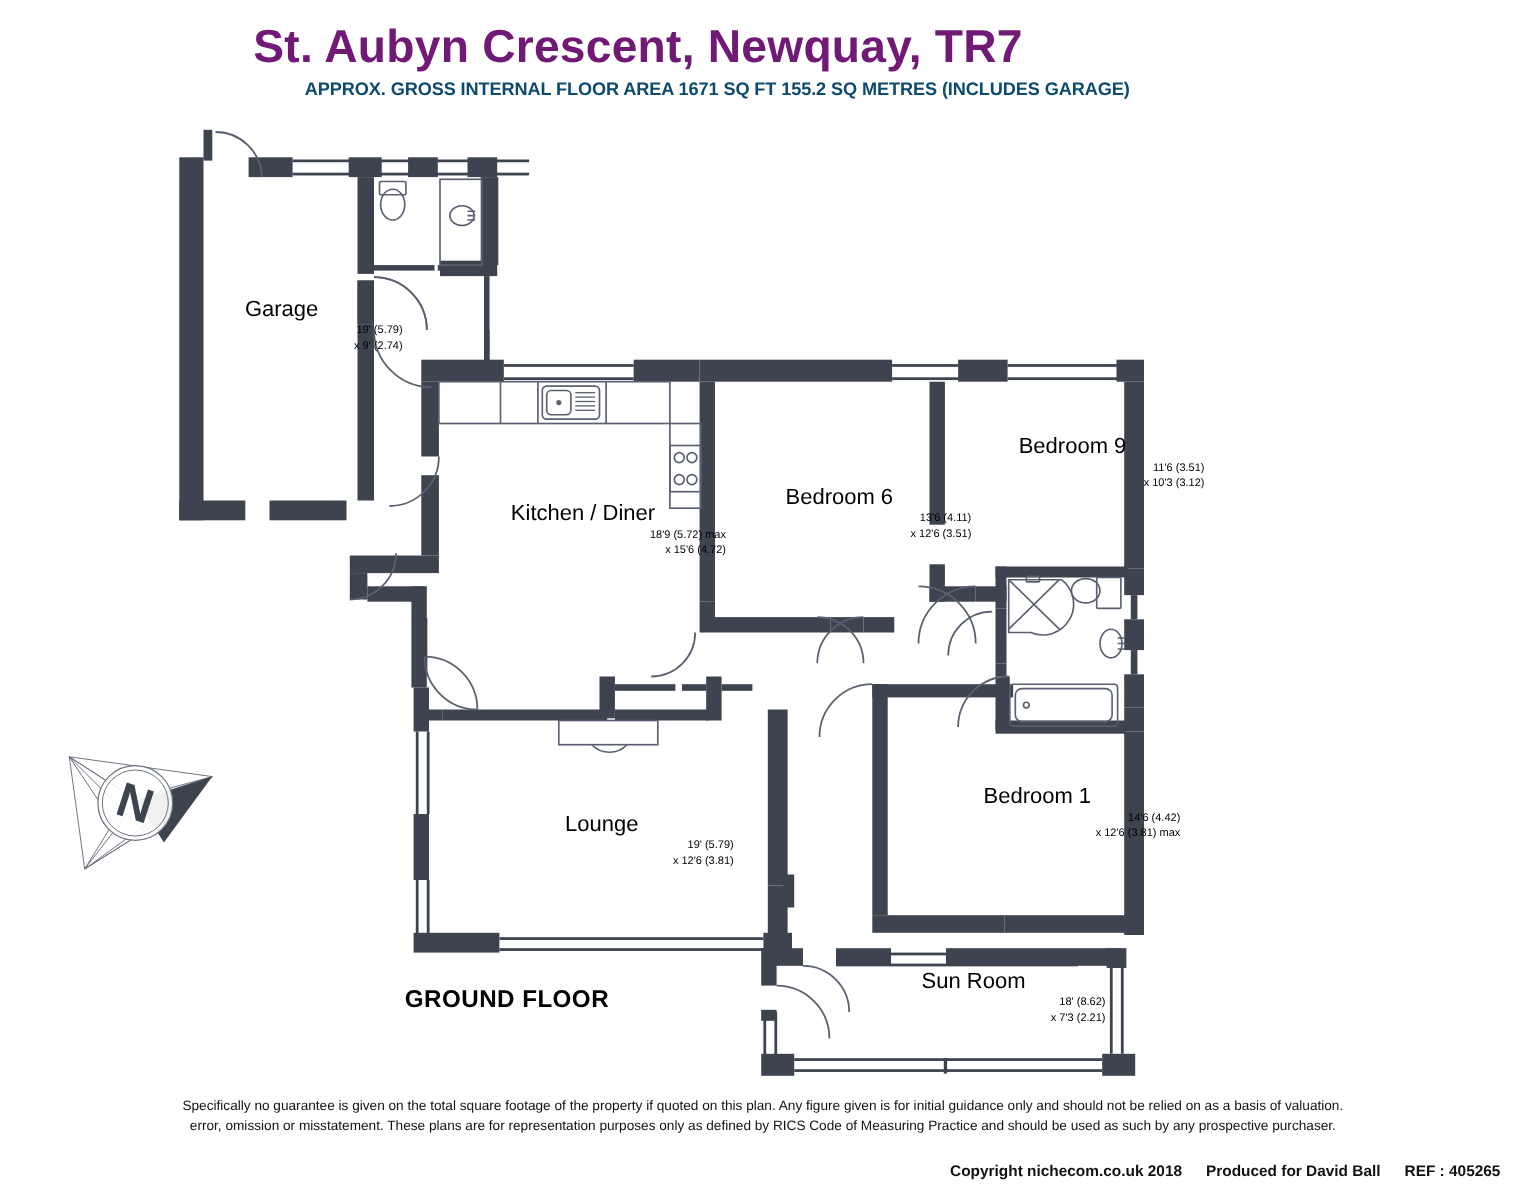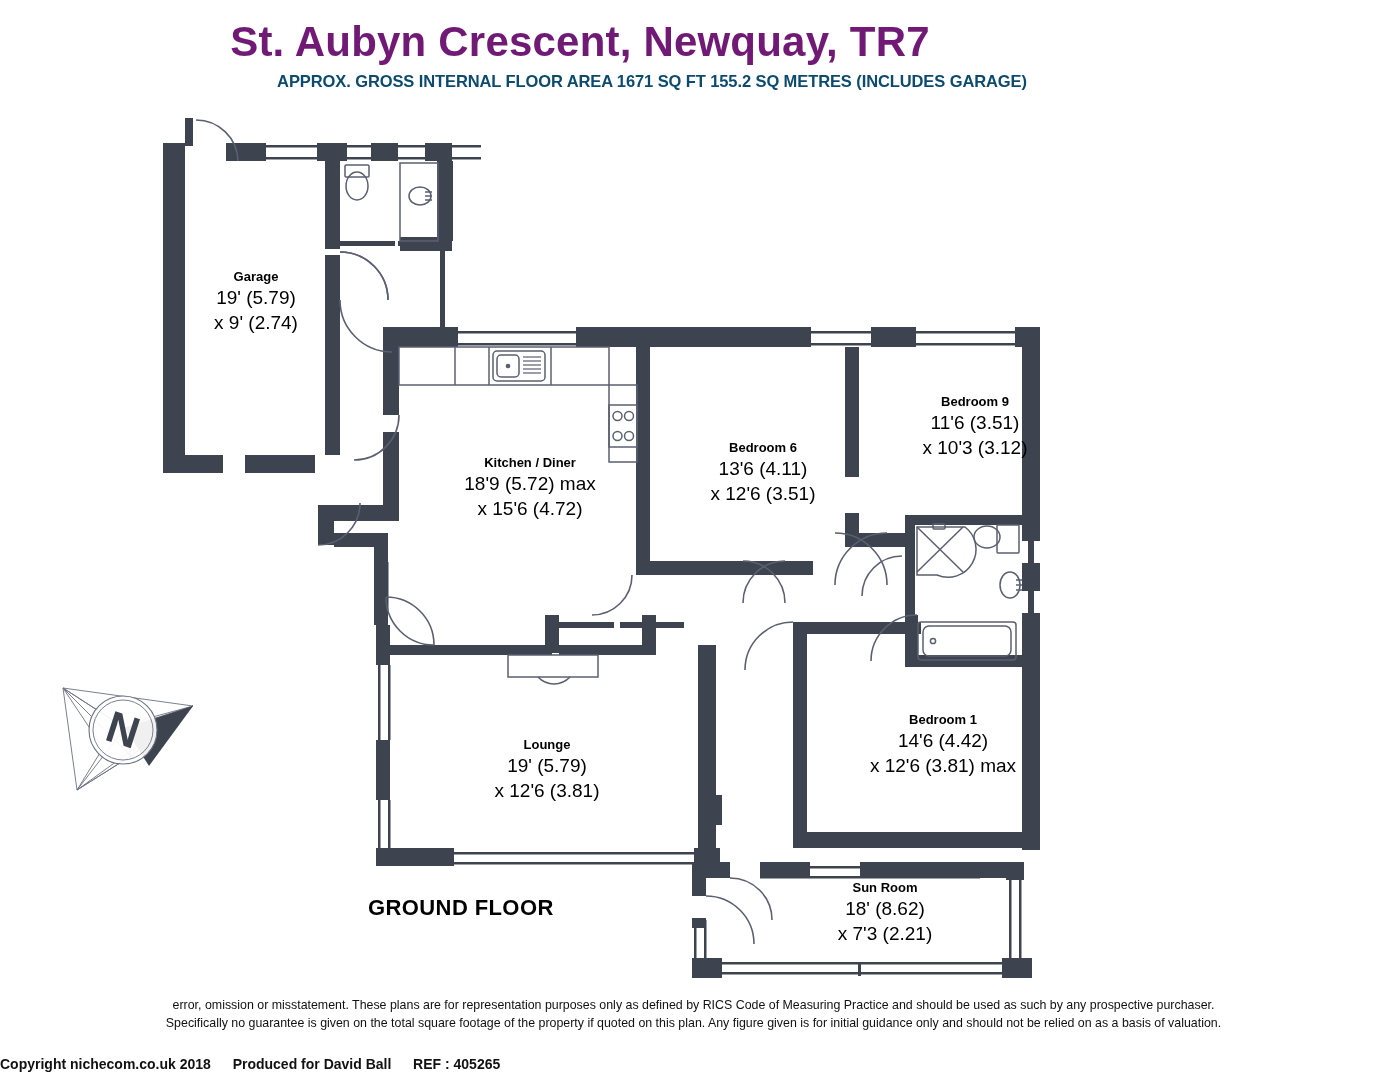--- a/index.html
+++ b/index.html
@@ -12,42 +12,42 @@
   #subtitle{position:absolute;left:0;top:72px;width:1212px;text-align:center;
             font-size:16.5px;font-weight:bold;color:#0c4a6e;letter-spacing:-.1px;margin-left:46px;}
 
   
   #plan{position:absolute;left:0;top:0;width:1387px;height:1000px;}
   #plan svg{display:block;}
 
   
   .room{position:absolute;text-align:center;font-size:15.5px;line-height:1.32;
         color:#000;white-space:nowrap;}
-  .room .nm{font-weight:bold;font-size:13px;}
-  .room .dim{font-size:19px;}
+  .room .nm{font-weight:normal;font-size:20px;}
+  .room .dim{font-size:10px;text-align:right;}
 
   #lbl-garage  {left:146px;top:268px;width:220px;}
   #lbl-kitchen {left:400px;top:454px;width:260px;}
   #lbl-bed2    {left:643px;top:439px;width:240px;}
   #lbl-bed3    {left:855px;top:393px;width:240px;}
   #lbl-bed1    {left:813px;top:711px;width:260px;}
   #lbl-lounge  {left:427px;top:736px;width:240px;}
   #lbl-sun     {left:765px;top:879px;width:240px;}
 
   #ground-floor{position:absolute;left:368px;top:895px;font-size:22px;
                 font-weight:bold;letter-spacing:.4px;}
 
   
   #compass{position:absolute;left:45px;top:648px;width:160px;height:160px;}
 
   
   #disclaimer{position:absolute;left:0;top:997px;width:1387px;text-align:center;
               font-size:12.4px;line-height:1.42;color:#111;}
   #disclaimer div{padding:0 6px;}
-  #copyright{position:absolute;left:0;top:1056px;width:1364px;text-align:left;
+  #copyright{position:absolute;left:0;top:1056px;width:1364px;text-align:right;
              font-size:14px;font-weight:bold;color:#111;}
   #copyright span{display:inline-block;}
   .gap{width:14px;}
 </style>
 </head>
 <body>
 
 <div id="title">St. Aubyn Crescent, Newquay, TR7</div>
 <div id="subtitle">APPROX. GROSS INTERNAL FLOOR AREA 1671 SQ FT 155.2 SQ METRES (INCLUDES GARAGE)</div>
 
@@ -325,22 +325,22 @@
       <path d="M80,80 L18,40 M80,80 L148,58 M80,80 L32,142 M80,80 L86,108"></path>
     </g>
     <path d="M80,80 L148,58 L104,118 Z" fill="#3d434f" stroke="none"></path>
     <circle cx="78" cy="82" r="34" fill="#ffffff" fill-opacity="0.92" stroke="#6b7280" stroke-width="1.1"></circle>
     <circle cx="78" cy="82" r="30" fill="none" stroke="#6b7280" stroke-width="0.9"></circle>
     <text x="78" y="97" font-family="'Liberation Sans', sans-serif" font-size="44" font-weight="bold" fill="#3d434f" text-anchor="middle" transform="rotate(18 78 82)">N</text>
   </svg>
 </div>
 
 <div id="disclaimer">
+  <div>Specifically no guarantee is given on the total square footage of the property if quoted on this plan. Any figure given is for initial guidance only and should not be relied on as a basis of valuation.</div>
   <div>error, omission or misstatement. These plans are for representation purposes only as defined by RICS Code of Measuring Practice and should be used as such by any prospective purchaser.</div>
-  <div>Specifically no guarantee is given on the total square footage of the property if quoted on this plan. Any figure given is for initial guidance only and should not be relied on as a basis of valuation.</div>
 </div>
 
 <div id="copyright">
   <span>Copyright nichecom.co.uk 2018</span>
   <span class="gap"></span>
   <span>Produced for David Ball</span>
   <span class="gap"></span>
   <span>REF : 405265</span>
 </div>
 

